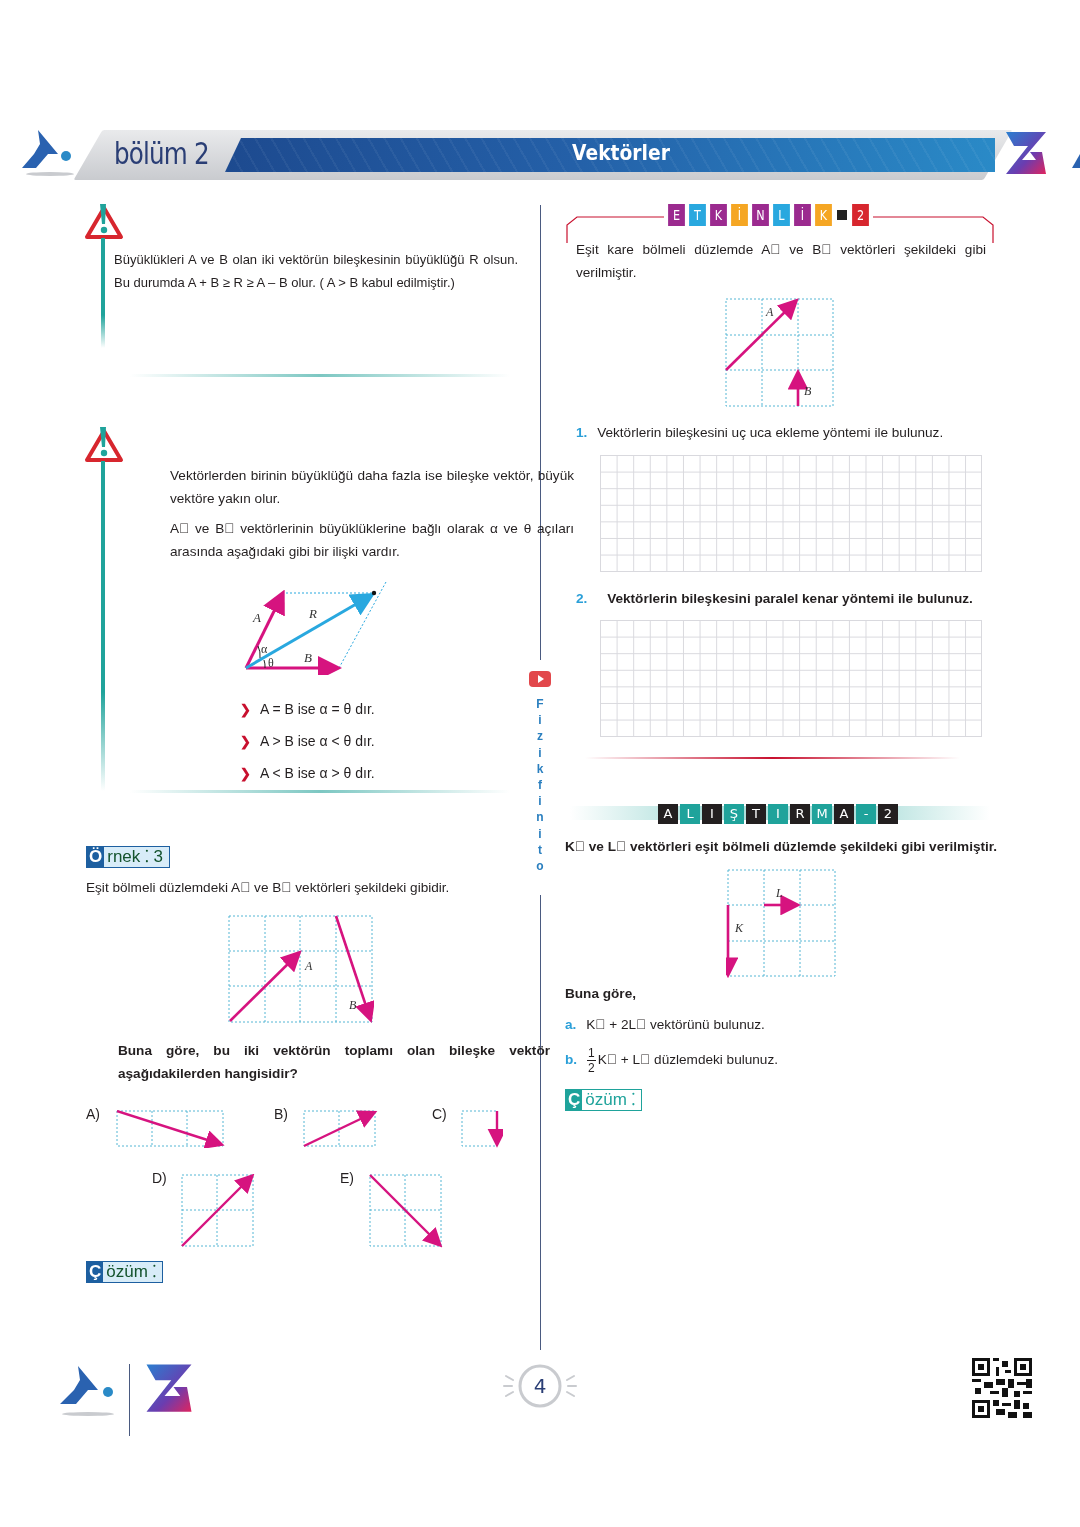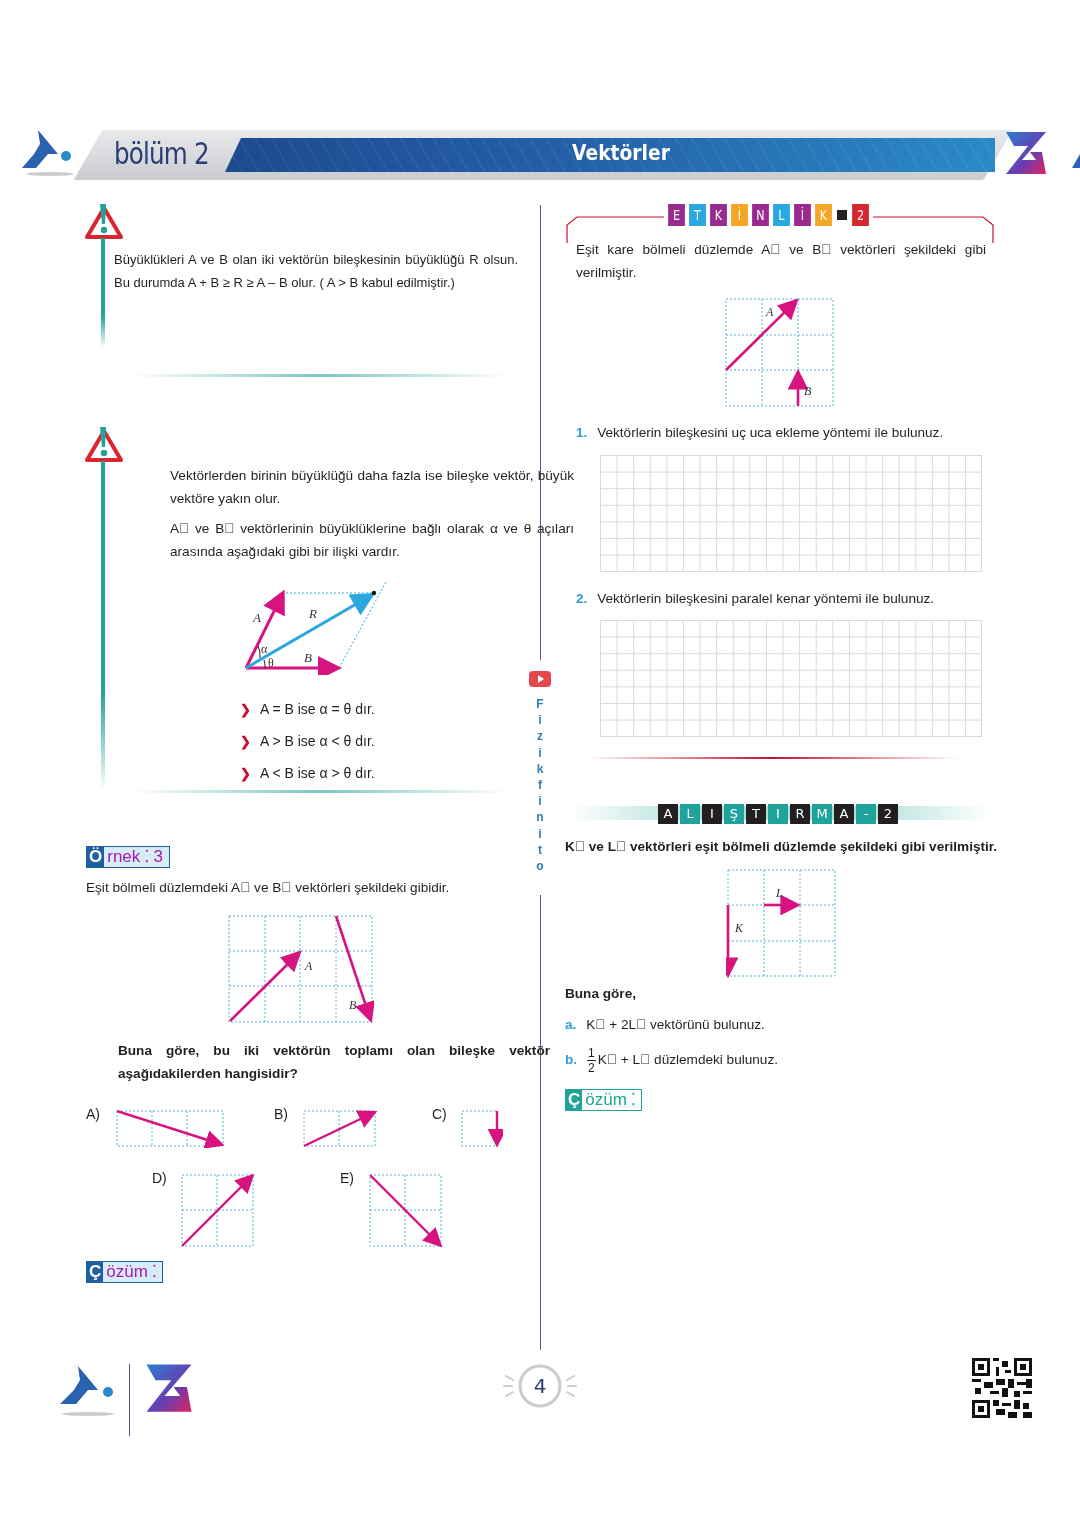--- a/index.html
+++ b/index.html
@@ -26,21 +26,21 @@
   .warn-bar { width: 4px; background: linear-gradient(180deg, #1fa39b, #1fa39b 70%, rgba(31,163,155,0)); }
   .txt { font-size: 13.6px; line-height: 22.5px; color: #231f20; }
   .hr-teal { height: 3px; background: linear-gradient(90deg, rgba(31,163,155,0), #7cc7c2 50%, rgba(31,163,155,0)); }
 
   .bullet-row { font-size: 14px; display: flex; align-items: center; }
   .bullet { color: #c8102e; font-weight: bold; font-size: 13px; width: 20px; }
 
   
   .tag { display: flex; align-items: stretch; height: 22px; border: 1px solid #1d5fa0; background: #d8ecf8; }
   .tag .cap { background: #1d5fa0; color: #fff; font-weight: bold; font-size: 17px; padding: 0 2px; line-height: 20px; }
-  .tag .rest { color: #a21caf; font-size: 17px; line-height: 20px; padding: 0 6px 0 3px; }
+  .tag .rest { color: #14532d; font-size: 17px; line-height: 20px; padding: 0 6px 0 3px; }
   .tag.teal { border-color: #1fa39b; background: #fff; }
   .tag.teal .cap { background: #1fa39b; }
   .tag.teal .rest { color: #1fa39b; }
   .qnum { color: #2a9fd8; font-weight: bold; }
 
   .badge-letter { display: inline-block; width: 21px; height: 22px; text-align: center; color: #fff;
     font-family: "DejaVu Sans", sans-serif; font-size: 14px; line-height: 22px; transform: scaleX(0.8); }
   .alis-letter { display: inline-block; width: 20px; height: 20px; text-align: center; color: #fff;
     font-family: "DejaVu Sans", sans-serif; font-size: 13px; line-height: 20px; margin-right: 2px; }
 
@@ -325,21 +325,21 @@
 <div class="abs txt" style="left:576px;top:422px;">
   <span class="qnum">1.</span>
   <span style="margin-left:6px;">Vektörlerin bileşkesini uç uca ekleme yöntemi ile bulunuz.</span>
 </div>
 <div class="abs" style="left:600px;top:455px;width:382px;height:117px;
   background-image: linear-gradient(#d9d9de 1px, transparent 1px), linear-gradient(90deg, #d9d9de 1px, transparent 1px);
   background-size: 16.6px 16.6px; border-right:1px solid #d9d9de; border-bottom:1px solid #d9d9de;"></div>
 
 <div class="abs txt" style="left:576px;top:588px;">
   <span class="qnum">2.</span>
-  <span style="margin-left:6px;">Vektörlerin bileşkesini paralel kenar yöntemi ile bulunuz.</span>
+  <span style="margin-left:16px;font-weight:bold;">Vektörlerin bileşkesini paralel kenar yöntemi ile bulunuz.</span>
 </div>
 <div class="abs" style="left:600px;top:620px;width:382px;height:117px;
   background-image: linear-gradient(#d9d9de 1px, transparent 1px), linear-gradient(90deg, #d9d9de 1px, transparent 1px);
   background-size: 16.6px 16.6px; border-right:1px solid #d9d9de; border-bottom:1px solid #d9d9de;"></div>
 <div class="abs" style="left:585px;top:757px;width:375px;height:2px;background:linear-gradient(90deg, rgba(200,16,46,0), #c8102e 50%, rgba(200,16,46,0));"></div>
 
 <div class="abs" style="left:570px;top:806px;width:420px;height:14px;background:linear-gradient(90deg, rgba(31,163,155,0), #aedfdb 30%, #aedfdb 70%, rgba(31,163,155,0));"></div>
 <div class="abs" style="left:658px;top:804px;display:flex;">
   <span class="alis-letter" style="background:#231f20;">A</span>
   <span class="alis-letter" style="background:#1fa39b;">L</span>

